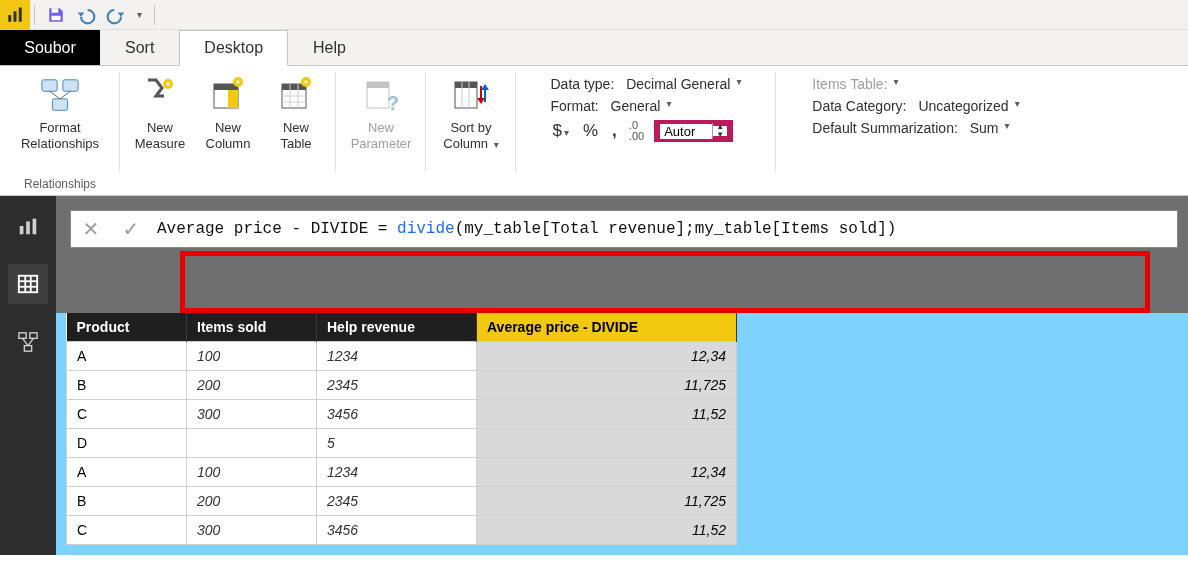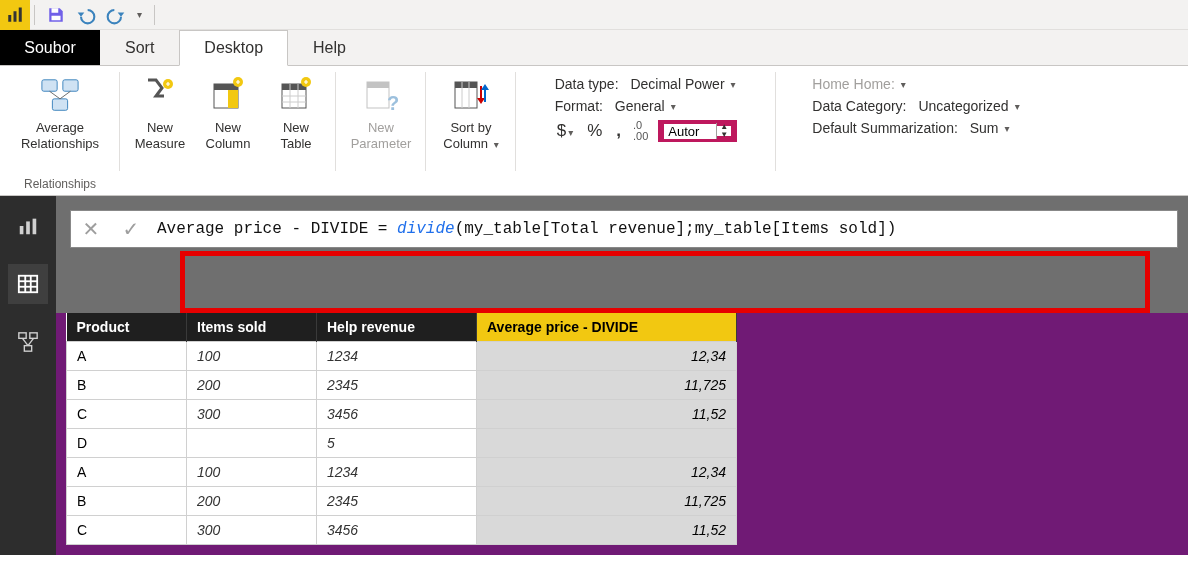--- a/index.html
+++ b/index.html
@@ -29,21 +29,21 @@
   .group:last-child::after { display: none; }
   .group-body { display: flex; align-items: flex-start; gap: 8px; flex: 1; }
   .group-label { font-size: 12px; color: #605e5c; margin-top: auto; padding: 2px 0; }
   .rbtn { display: flex; flex-direction: column; align-items: center; justify-content: flex-start; width: 70px; cursor: pointer; padding-top: 4px; }
   .rbtn.w-narrow { width: 60px; }
   .rbtn .ricon { width: 40px; height: 44px; display: flex; align-items: center; justify-content: center; }
   .rbtn .rlabel { font-size: 13px; color: #323130; text-align: center; line-height: 1.2; margin-top: 2px; }
   .rbtn.disabled .rlabel { color: #a19f9d; }
   .rbtn.disabled svg { opacity: 0.5; }
   .prop-col { display: flex; flex-direction: column; gap: 6px; padding-top: 6px; font-size: 14px; color: #323130; }
-  .prop-row { display: flex; align-items: center; gap: 4px; }
+  .prop-row { display: flex; gap: 4px; }
   .prop-row.disabled { color: #a19f9d; }
   .caret { font-size: 10px; color: #605e5c; margin-left: 2px; }
   .fmt-row { display: flex; align-items: center; gap: 10px; font-size: 17px; }
   .fmt-btn { cursor: pointer; padding: 0 2px; }
   .spin { display: inline-flex; align-items: center; border: 6px solid #be185d; height: 22px; }
   .spin input { border: none; width: 52px; font-size: 13px; padding: 0 4px; outline: none; }
   .spin .arrows { display: flex; flex-direction: column; font-size: 8px; line-height: 8px; border-left: 1px solid #a19f9d; }
   .spin .arrows span { padding: 0 3px; cursor: pointer; }
 
   
@@ -51,26 +51,26 @@
   .leftnav { width: 56px; background: #2d2d2d; display: flex; flex-direction: column; align-items: center; padding-top: 10px; gap: 18px; }
   .leftnav .nav-btn { width: 40px; height: 40px; display: flex; align-items: center; justify-content: center; cursor: pointer; color: #d0d0d0; }
   .leftnav .nav-btn.active { background: #3f3f3f; color: #fff; }
   .content { flex: 1; display: flex; flex-direction: column; }
 
   
   .formula-wrap { padding: 14px 10px 8px 14px; background: #6f6f6f; }
   .formula-bar { background: #fff; height: 38px; display: flex; align-items: center; border: 1px solid #888; }
   .formula-bar .fx-btn { width: 40px; text-align: center; color: #9e9e9e; font-size: 20px; cursor: pointer; }
   .formula-bar .fx-text { font-family: Consolas, "Courier New", monospace; font-size: 16px; color: #111; padding-left: 6px; white-space: pre; flex: 1; }
-  .formula-bar .fx-text .fn { color: #1f6feb; font-style: italic; }
+  .formula-bar .fx-text .fn { color: #1f6feb; }
   .highlight-box { position: relative; border: 5px solid #e60000; margin: -5px 0 0 124px; width: 970px; height: 62px; pointer-events: none; z-index: 5; }
   .formula-area { position: relative; }
 
   
-  .table-wrap { padding: 0 16px 10px 10px; background: #701a75; }
+  .table-wrap { padding: 0 16px 10px 10px; background: #7dd3fc; }
   table.data { border-collapse: collapse; background: #fff; }
   table.data th { background: #1f1f1f; color: #fff; font-weight: 600; text-align: left; padding: 6px 10px; border-right: 1px solid #3a3a3a; font-size: 14px; }
   table.data th.highlight { background: #f2c811; color: #000; }
   table.data td { padding: 6px 10px; border: 1px solid #d0d0d0; font-size: 14px; height: 28px; }
   table.data td.num { font-style: italic; color: #333; }
   table.data td.avg { background: #d9d9d9; text-align: right; font-style: italic; }
   table.data td.product { font-style: normal; }
   .col-product { width: 120px; }
   .col-items { width: 130px; }
   .col-rev { width: 160px; }
@@ -127,21 +127,21 @@
       <div class="rbtn" style="width:100px">
         <div class="ricon">
             <svg width="42" height="38" viewBox="0 0 42 38">
               <rect x="2" y="2" width="16" height="12" rx="2" fill="#cfe2f3" stroke="#3b83bd"></rect>
               <rect x="24" y="2" width="16" height="12" rx="2" fill="#cfe2f3" stroke="#3b83bd"></rect>
               <rect x="13" y="22" width="16" height="12" rx="2" fill="#cfe2f3" stroke="#3b83bd"></rect>
               <line x1="10" y1="14" x2="21" y2="22" stroke="#666"></line>
               <line x1="32" y1="14" x2="21" y2="22" stroke="#666"></line>
             </svg>
           </div>
-        <div class="rlabel" style="white-space:pre-line">Average
+        <div class="rlabel" style="white-space:pre-line">Format
 Relationships</div>
       </div>
     </div>
     <div class="group-label">Relationships</div>
   </div>
 
   <div class="group">
     <div class="group-body">
       <div class="rbtn w-narrow">
         <div class="ricon">
@@ -223,21 +223,21 @@
 Column</span> <span class="caret">▾</span></div>
       </div>
     </div>
     <div class="group-label" style="visibility:hidden">Sort</div>
   </div>
 
   <div class="group" style="min-width:260px">
     <div class="group-body">
       <div class="prop-col">
         <div class="prop-row">
-          <span>Data type:</span>&nbsp;<span>Decimal Power</span><span class="caret">▾</span>
+          <span>Data type:</span>&nbsp;<span>Decimal General</span><span class="caret">▾</span>
         </div>
         <div class="prop-row">
           <span>Format:</span>&nbsp;<span>General</span><span class="caret">▾</span>
         </div>
         <div class="fmt-row">
           <span class="fmt-btn"><span>$</span><span class="caret">▾</span></span>
           <span class="fmt-btn">%</span>
           <span class="fmt-btn" style="font-weight:bold">,</span>
           <span style="font-size:11px;line-height:1;color:#555">.0<br>.00</span>
           <span class="spin">
@@ -250,21 +250,21 @@
         </div>
       </div>
     </div>
     <div class="group-label" style="visibility:hidden">Formatting</div>
   </div>
 
   <div class="group" style="min-width:280px">
     <div class="group-body">
       <div class="prop-col">
         <div class="prop-row disabled">
-          <span>Home Home:</span>
+          <span>Items Table:</span>
             <span class="caret">▾</span>
         </div>
         <div class="prop-row">
           <span>Data Category:</span>&nbsp;<span>Uncategorized</span><span class="caret">▾</span>
         </div>
         <div class="prop-row">
           <span>Default Summarization:</span>&nbsp;<span>Sum</span><span class="caret">▾</span>
         </div>
       </div>
     </div>

